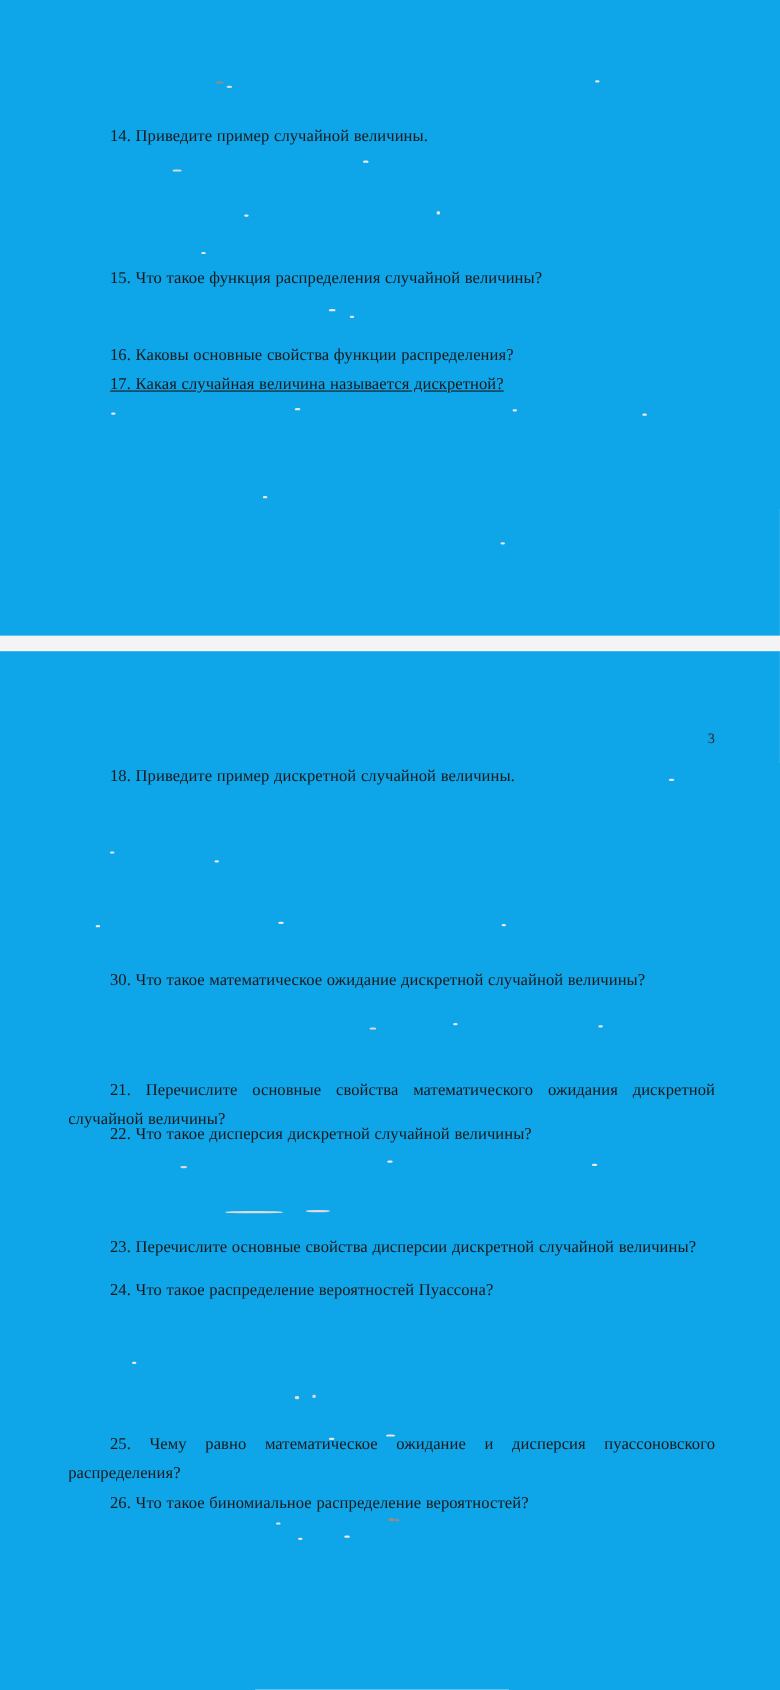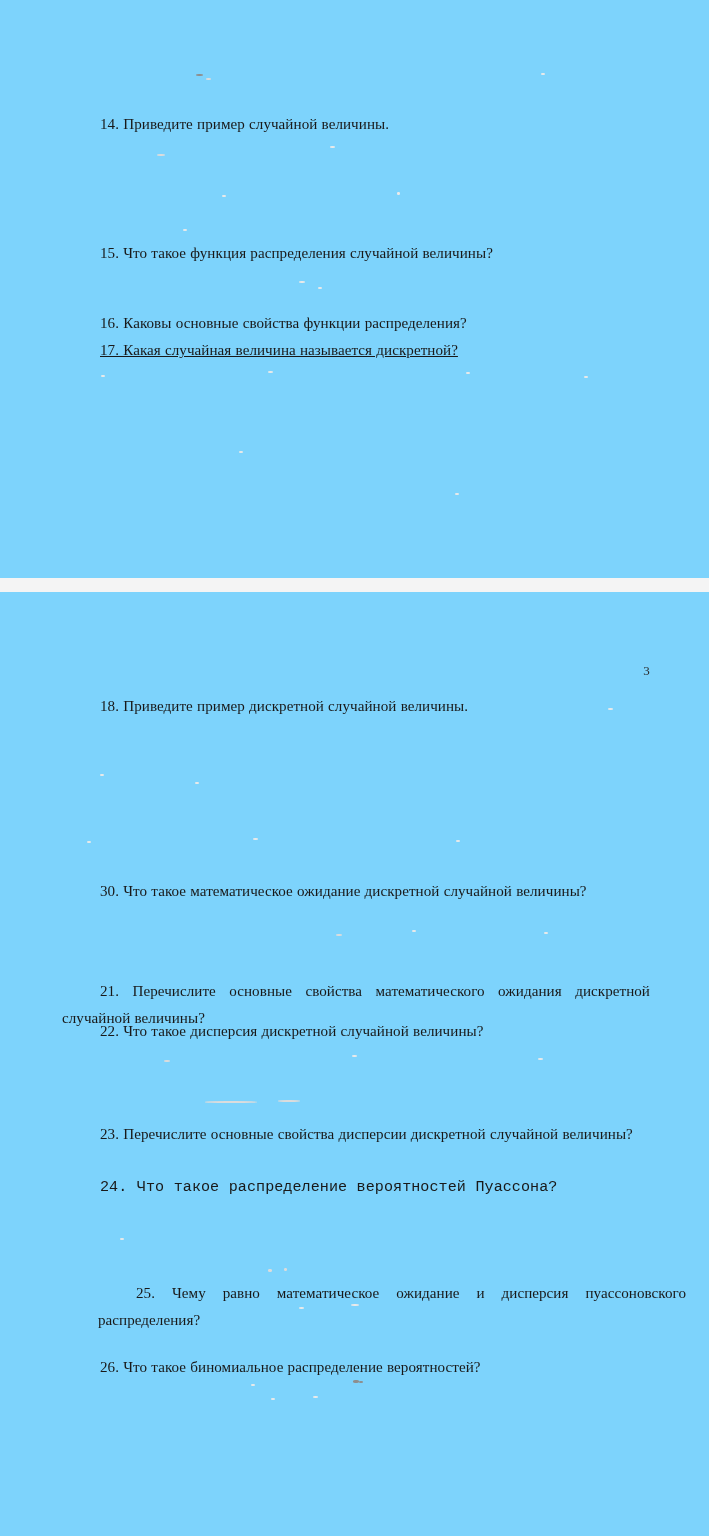--- a/index.html
+++ b/index.html
@@ -15,21 +15,21 @@
     overflow: hidden;
     font-family: "Liberation Serif", "DejaVu Serif", serif;
     color: #1c1c1c;
     -webkit-font-smoothing: antialiased;
   }
 
   .scan-sheet {
     position: absolute;
     left: 0;
     width: 709px;
-    background: #7dd3fc;
+    background: #0ea5e9;
   }
   #page-one-sheet  { top: 0;    height: 578px; }
   #page-two-sheet  { top: 592px; height: 944px; }
 
   .page-gap {
     position: absolute;
     left: 0;
     top: 578px;
     width: 709px;
     height: 14px;
@@ -114,23 +114,23 @@
 
 
   <div class="q-block" style="top:286px;">30. Что такое математическое ожидание дискретной случайной вели­чины?</div>
 
   <div class="q-block" style="top:386px;">21. Перечислите основные свойства математического ожидания дис­кретной случайной величины?</div>
 
   <div class="q-block no-justify" style="top:426px;">22. Что такое дисперсия дискретной случайной величины?</div>
 
   <div class="q-block" style="top:529px;">23. Перечислите основные свойства дисперсии дискретной случайной величины?</div>
 
-  <div class="q-block no-justify" style="top:582px;font-family:Liberation Mono, monospace;">24. Что такое распределение вероятностей Пуассона?</div>
+  <div class="q-block no-justify" style="top:568px;">24. Что такое распределение вероятностей Пуассона?</div>
 
-  <div class="q-block" style="top:688px;margin-left:36px;">25. Чему равно математическое ожидание и дисперсия пуассоновского распределения?</div>
+  <div class="q-block" style="top:708px;">25. Чему равно математическое ожидание и дисперсия пуассоновского распределения?</div>
 
   <div class="q-block no-justify" style="top:762px;">26. Что такое биномиальное распределение вероятностей?</div>
 
   <span class="speck fainter" style="left:608px; top:116px; width:5px; height:2px;"></span>
   <span class="speck fainter" style="left:100px; top:182px; width:4px; height:2px;"></span>
   <span class="speck fainter" style="left:195px; top:190px; width:4px; height:2px;"></span>
   <span class="speck fainter" style="left:87px;  top:249px; width:4px; height:2px;"></span>
   <span class="speck fainter" style="left:253px; top:246px; width:5px; height:2px;"></span>
   <span class="speck fainter" style="left:456px; top:248px; width:4px; height:2px;"></span>
   <span class="speck faint" style="left:336px; top:342px; width:6px; height:2px;"></span>

